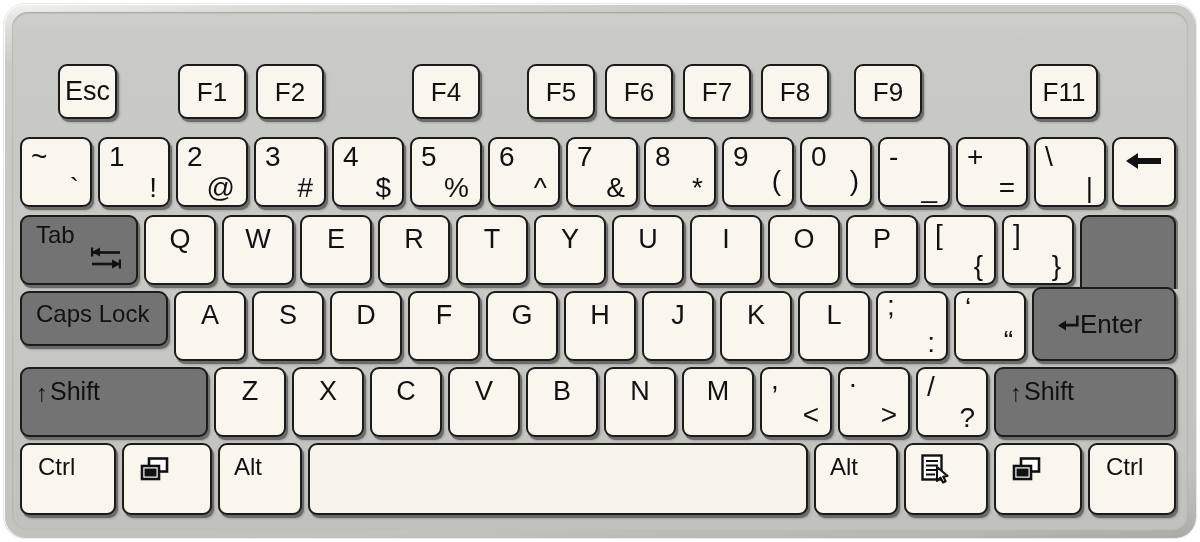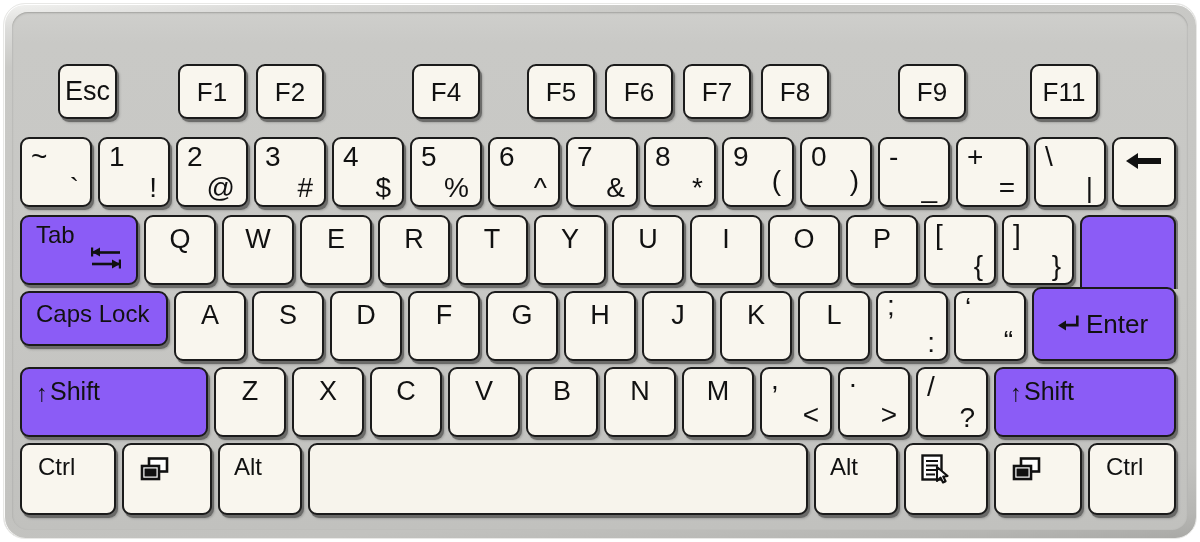--- a/index.html
+++ b/index.html
@@ -49,21 +49,21 @@
     position: absolute;
     box-sizing: border-box;
     border: 2px solid #1b1b1b;
     border-radius: 9px;
     background: #f9f6ee;
     color: #111111;
     box-shadow: 2px 3px 0 rgba(60,60,58,0.55), 3px 4px 2px rgba(90,90,88,0.30);
     overflow: hidden;
   }
   .key.mod {
-    background: #8b5cf6;
+    background: #737373;
     padding-left: 12px;
   }
   .key.lite {
     background: #f7f4ec;
   }
 
   
   .lbl-center {
     position: absolute;
     left: 0; right: 0; top: 0; bottom: 0;
@@ -118,21 +118,20 @@
 
   
   .lbl-enter {
     position: absolute;
     left: 22px;
     top: 50%;
     transform: translateY(-50%);
     font-size: 26px;
     display: flex;
     align-items: center;
-    gap: 6px;
     white-space: nowrap;
   }
 
   .icon-center {
     position: absolute;
     left: 0; right: 0; top: 0; bottom: 0;
     display: flex;
     align-items: center;
     justify-content: center;
   }
@@ -177,21 +176,21 @@
   <div class="key" style="left:605px;top:64px;width:68px;height:55px;">
     <span class="lbl-center fk">F6</span>
   </div>
   <div class="key" style="left:683px;top:64px;width:68px;height:55px;">
     <span class="lbl-center fk">F7</span>
   </div>
   <div class="key" style="left:761px;top:64px;width:68px;height:55px;">
     <span class="lbl-center fk">F8</span>
   </div>
 
-  <div class="key" style="left:898px;top:64px;width:68px;height:55px;">
+  <div class="key" style="left:854px;top:64px;width:68px;height:55px;">
     <span class="lbl-center fk">F9</span>
   </div>
   <div class="key" style="left:1030px;top:64px;width:68px;height:55px;">
     <span class="lbl-center fk">F11</span>
   </div>
 
   <div class="key" style="left:20px;top:137px;width:72px;height:70px;">
     <span class="lbl-tl">~</span>
     <span class="lbl-br">`</span>
   </div>

